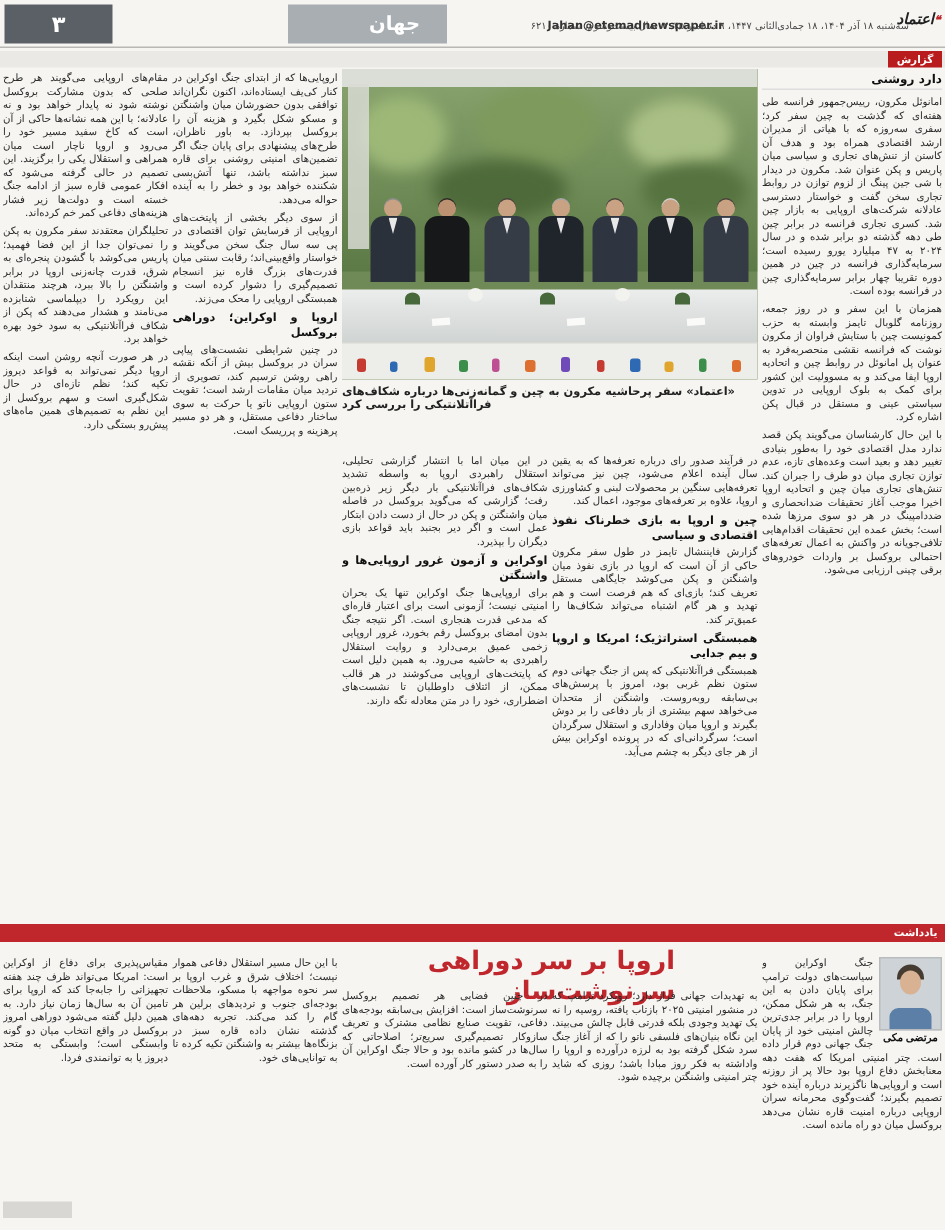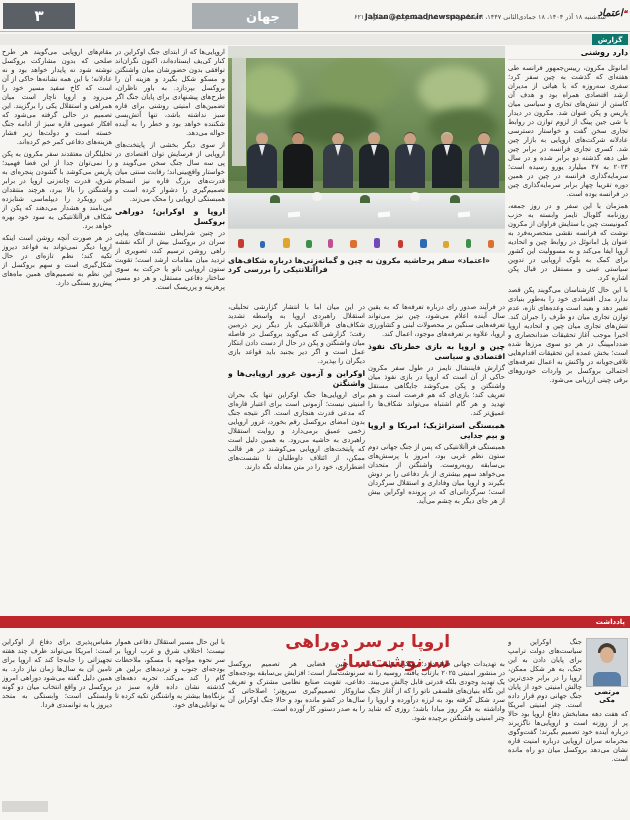--- a/index.html
+++ b/index.html
@@ -11,21 +11,21 @@
     font-size:15px;font-weight:bold;display:flex;align-items:center;justify-content:center;}
   .sectab{position:absolute;left:192px;top:3px;width:70px;height:26px;background:#a8aeb1;color:#fff;
     font-size:13px;font-weight:bold;display:flex;align-items:center;justify-content:center;padding-left:36px;}
   .email{position:absolute;left:365px;top:12px;font-size:7.5px;color:#333;direction:ltr;font-weight:bold;}
   .dateline{position:absolute;right:24px;top:13px;font-size:6.5px;color:#444;}
   .paperlogo{position:absolute;right:3px;top:7px;font-family:Liberation Sans, sans-serif;font-style:italic;
     font-weight:bold;font-size:10px;color:#222;}
   .paperlogo .mark{color:#c0272d;font-size:8px;}
   .toprule{position:absolute;top:31px;left:0;right:0;height:1px;background:#b9b7b4;}
   .band{position:absolute;top:34px;left:0;right:0;height:11px;background:#ebe9e6;}
-  .kicker{position:absolute;right:2px;top:34px;width:36px;height:11px;background:#0f766e;color:#fff;
+  .kicker{position:absolute;right:2px;top:34px;width:36px;height:11px;background:#b91c1c;color:#fff;
     font-size:7px;font-weight:bold;display:flex;align-items:center;justify-content:center;}
 
   
   .col{position:absolute;overflow:hidden;text-align:justify;}
   .col p{margin:0 0 3px 0;font-size:6.8px;line-height:9px;}
   .col h4{margin:3px 0 3px 0;font-size:7.6px;line-height:9.5px;color:#111;}
   .byline{font-size:8px;font-weight:bold;color:#111;margin:0 0 4px 0;border-bottom:1px solid #ddd;padding-bottom:2px;}
   .c-right{left:508px;top:48px;width:120px;height:541px;}
   .c-midright{left:368px;top:303px;width:137px;height:285px;}
   .c-midleft{left:228px;top:303px;width:137px;height:285px;}
@@ -65,21 +65,21 @@
   .n5{left:508px;top:638px;width:120px;height:176px;}
   .n4{left:368px;top:660px;width:137px;height:152px;}
   .n3{left:228px;top:660px;width:137px;height:152px;}
   .n2{left:115px;top:638px;width:110px;height:176px;}
   .n1{left:2px;top:638px;width:110px;height:160px;}
   .portrait-wrap{float:right;width:42px;margin:0 0 2px 4px;}
   .portrait{position:relative;width:40px;height:47px;background:#cdd3d6;border:1px solid #b8bcbe;overflow:hidden;}
   .portrait .hairp{position:absolute;top:4px;left:11px;width:18px;height:10px;border-radius:9px 9px 0 0;background:#453b30;}
   .portrait .face{position:absolute;top:8px;left:13px;width:14px;height:16px;border-radius:50%;background:#d9b193;}
   .portrait .shirtp{position:absolute;bottom:0;left:6px;width:28px;height:14px;border-radius:6px 6px 0 0;background:#5b7fa6;}
-  .authcap{font-size:7px;font-weight:bold;text-align:center;margin-top:1px;color:#111;}
+  .authcap{font-size:7px;font-weight:bold;text-align:center;margin-top:1px;color:#111;font-family:Liberation Serif, serif;}
   .endtag{position:absolute;left:2px;top:801px;width:46px;height:11px;background:#d9d7d3;}
 </style>
 </head>
 <body>
 
 <div class="page">
 
   <div class="pagenum">۳</div>
   <div class="sectab">جهان</div>
   <div class="email">Jahan@etemadnewspaper.ir</div>

